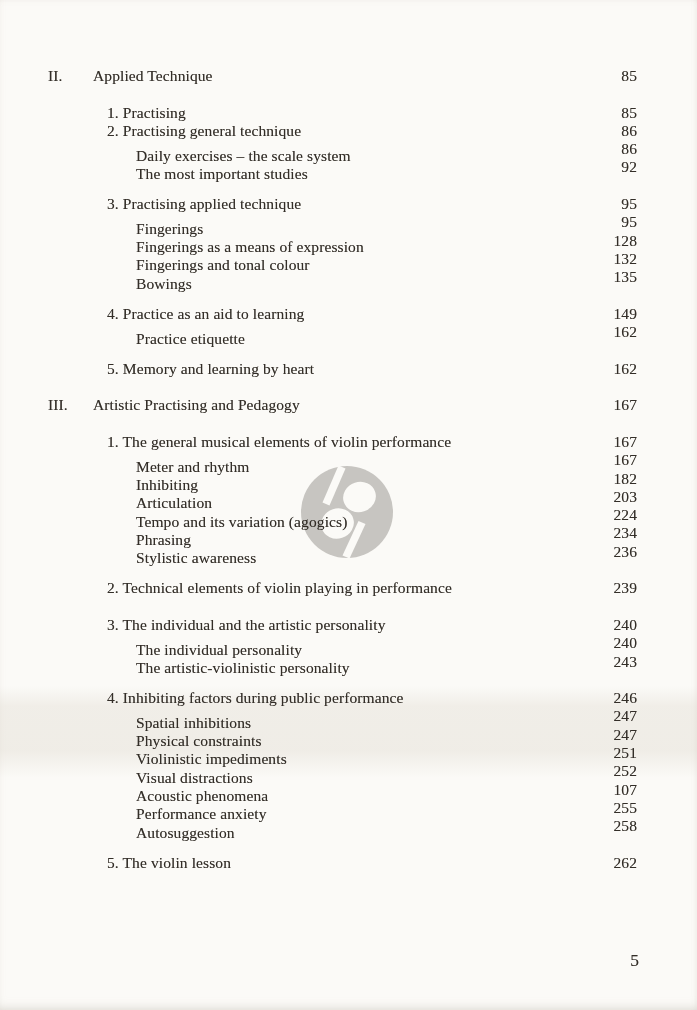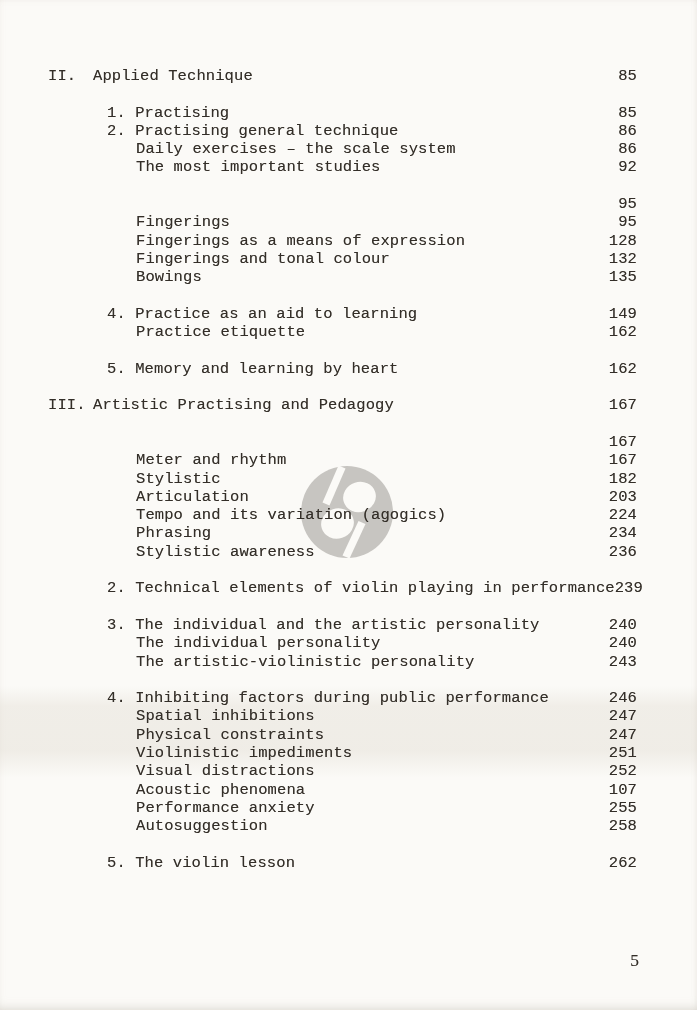--- a/index.html
+++ b/index.html
@@ -28,21 +28,21 @@
   .watermark{
     position:absolute;left:297px;top:462px;width:100px;height:100px;
   }
   .toc{
     position:absolute;left:48px;top:67px;width:589px;
     font-size:15.5px;line-height:18.3px;
     letter-spacing:.1px;
     text-shadow:0 0 .5px rgba(45,40,33,.45);
   }
   .gap{height:18.3px;}
-  .row{display:flex;align-items:flex-end;height:18.3px;white-space:nowrap;font-family:Liberation Mono, monospace;}
+  .row{display:flex;align-items:center;height:18.3px;white-space:nowrap;}
   .row .numeral{flex:0 0 45px;}
   .row .label{flex:0 0 auto;}
   .row.item .label{padding-left:59px;}
   .row.sub  .label{padding-left:88px;margin-top:13px;}
   .row .pageno{margin-left:auto;text-align:right;}
   .folio{
     position:absolute;top:950px;right:58px;
     font-size:17.5px;line-height:20px;
     text-shadow:0 0 .5px rgba(45,40,33,.45);
   }
@@ -86,20 +86,21 @@
       <div class="row sub">
         <span class="label">Daily exercises – the scale system</span>
         <span class="pageno">86</span>
       </div>
       <div class="row sub">
         <span class="label">The most important studies</span>
         <span class="pageno">92</span>
       </div>
       <div class="gap"></div>
       <div class="row item">
+        <span class="label">3. Practising applied technique</span>
         <span class="pageno">95</span>
       </div>
       <div class="row sub">
         <span class="label">Fingerings</span>
         <span class="pageno">95</span>
       </div>
       <div class="row sub">
         <span class="label">Fingerings as a means of expression</span>
         <span class="pageno">128</span>
       </div>
@@ -126,28 +127,29 @@
         <span class="pageno">162</span>
       </div>
       <div class="gap"></div>
       <div class="row part">
         <span class="numeral">III.</span>
         <span class="label">Artistic Practising and Pedagogy</span>
         <span class="pageno">167</span>
       </div>
       <div class="gap"></div>
       <div class="row item">
+        <span class="label">1. The general musical elements of violin performance</span>
         <span class="pageno">167</span>
       </div>
       <div class="row sub">
         <span class="label">Meter and rhythm</span>
         <span class="pageno">167</span>
       </div>
       <div class="row sub">
-        <span class="label">Stylistic</span>
+        <span class="label">Inhibiting</span>
         <span class="pageno">182</span>
       </div>
       <div class="row sub">
         <span class="label">Articulation</span>
         <span class="pageno">203</span>
       </div>
       <div class="row sub">
         <span class="label">Tempo and its variation (agogics)</span>
         <span class="pageno">224</span>
       </div>

